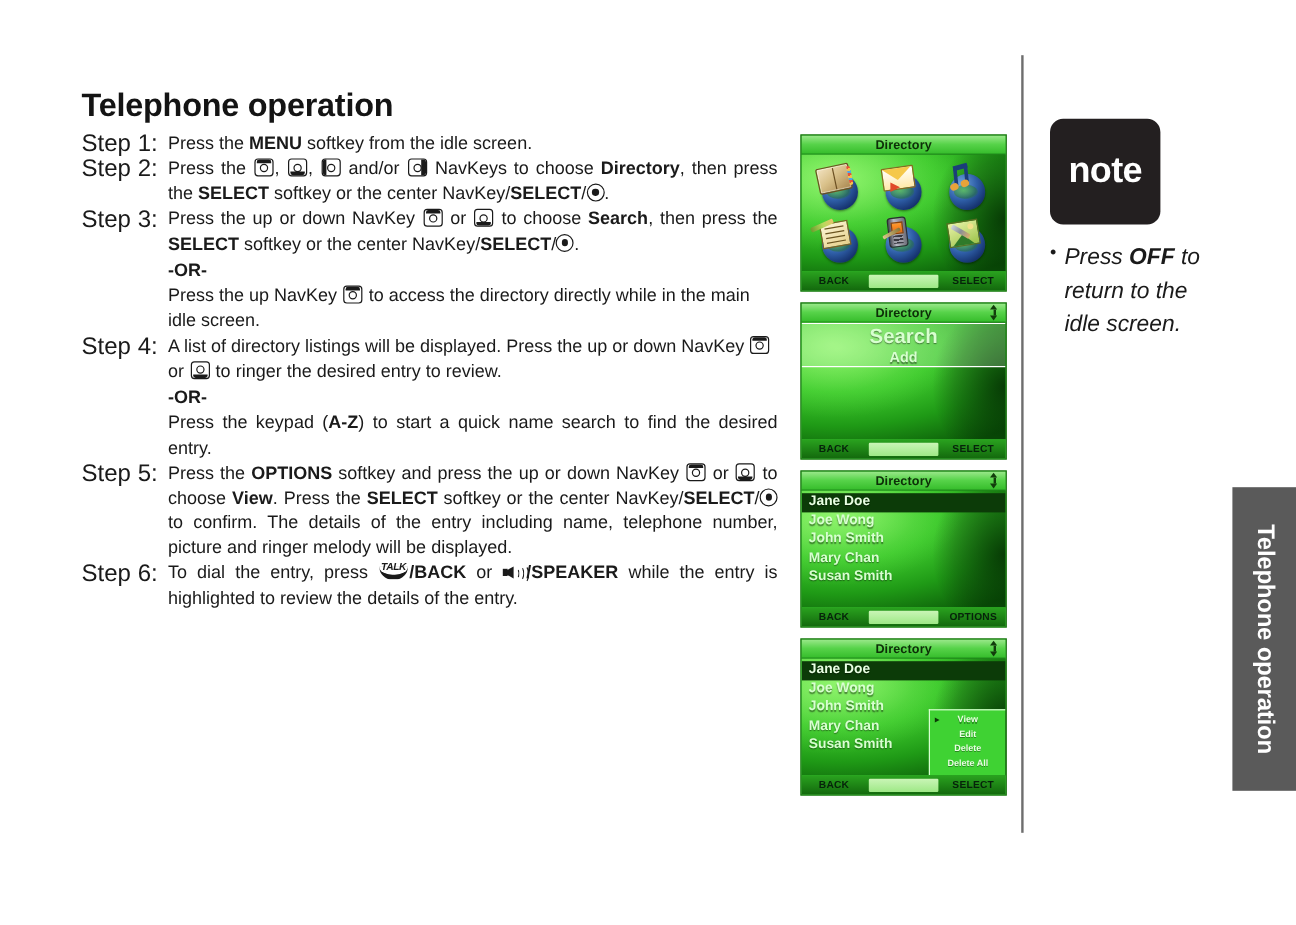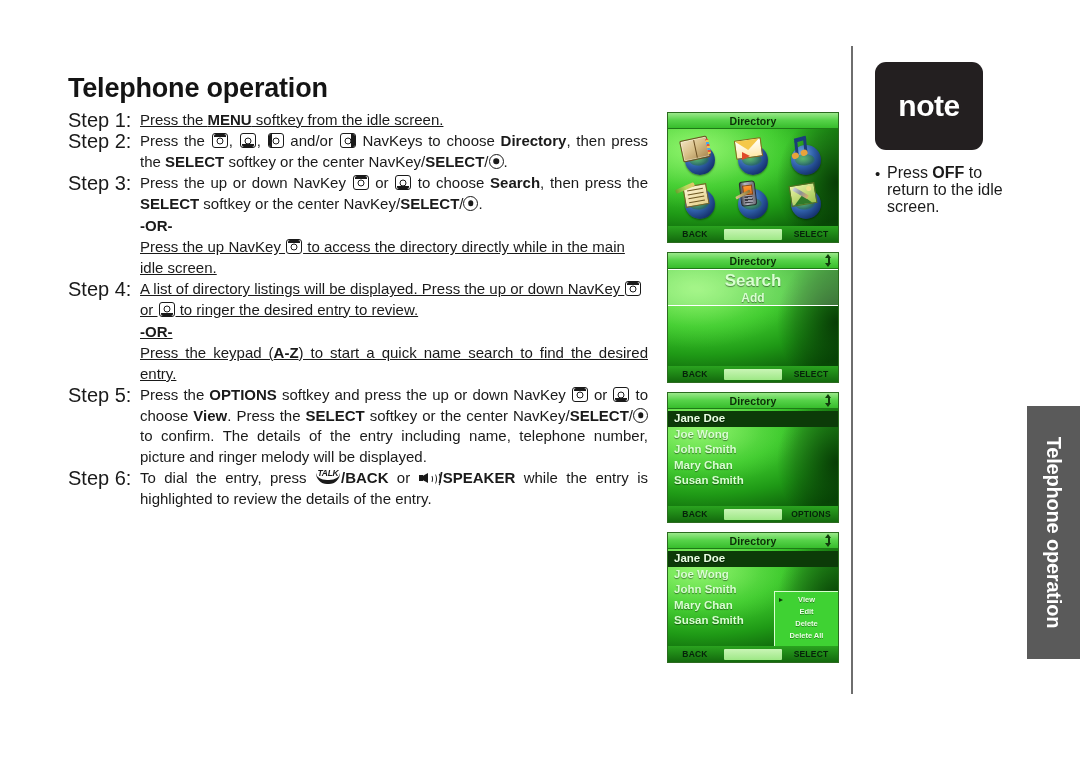--- a/index.html
+++ b/index.html
@@ -33,21 +33,21 @@
   }
 
   .step{display:flex;align-items:flex-start;margin-bottom:1px;}
   .step-label{
     width:72px;flex:0 0 72px;font-size:20px;line-height:20.5px;
     white-space:nowrap;
   }
   .step-body{
     flex:1;font-size:15px;line-height:20.5px;text-align:justify;
   }
-  .step-body.nojust{text-align:left;text-decoration:underline;}
+  .step-body.nojust{text-align:left;}
   .ornote{font-weight:bold;font-size:15px;line-height:21px;margin:1px 0 1px 0;}
   b{font-weight:bold;}
 
   
   .nk{
     display:inline-block;width:14px;height:13px;
     border:1.4px solid #1a1a1a;border-radius:3px;
     position:relative;vertical-align:-2px;margin:0 1px;
     background:#fff;
   }
@@ -276,29 +276,29 @@
   .popup .pi.sel{position:relative;}
   .popup .pi.sel::before{
     content:"";position:absolute;left:4px;top:4px;width:0;height:0;
     border-top:2.5px solid transparent;border-bottom:2.5px solid transparent;
     border-left:4px solid #0b3a07;
   }
 
   
   .notecol{position:absolute;left:875px;top:62px;width:135px;}
   .note-badge{
-    width:108px;height:88px;background:#231f20;border-radius:11px;
-    display:flex;align-items:center;justify-content:center;
+    width:92px;height:88px;background:#231f20;border-radius:11px;
+    display:flex;align-items:center;justify-content:center;margin-top:37px;
   }
   .note-badge span{
     color:#ffffff;font-size:30px;font-weight:bold;letter-spacing:-0.5px;
   }
   .note-body{display:flex;margin-top:14px;}
   .note-bullet{width:12px;flex:0 0 12px;font-size:15px;line-height:19px;}
-  .note-text{font-size:16px;line-height:17px;flex:1;}
+  .note-text{font-size:19px;line-height:28px;flex:1;font-style:italic;}
 
   
   .sidetab{
     position:absolute;right:0;top:406px;width:53px;height:253px;
     background:#5a5a5a;
     display:flex;align-items:center;justify-content:center;
   }
   .sidetab span{
     transform:rotate(90deg);white-space:nowrap;
     color:#ffffff;font-size:20px;font-weight:bold;letter-spacing:-0.2px;

